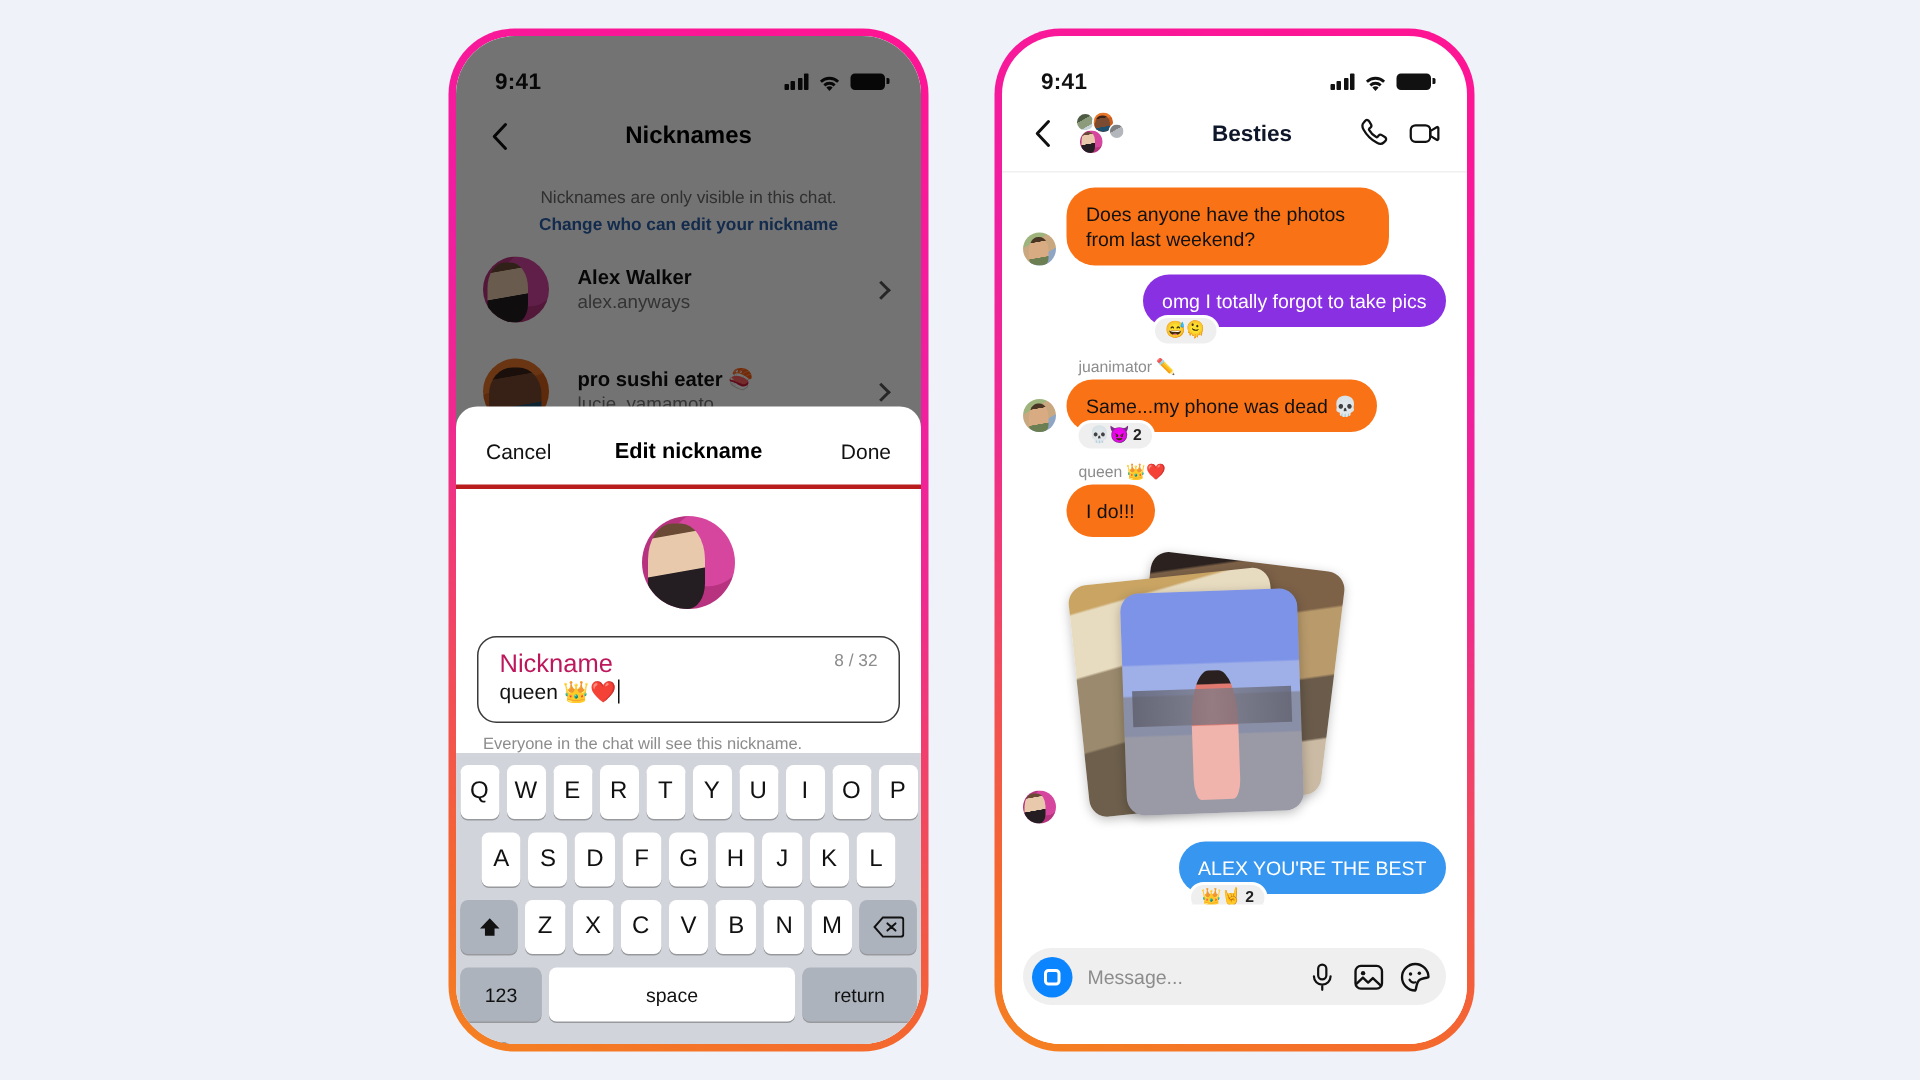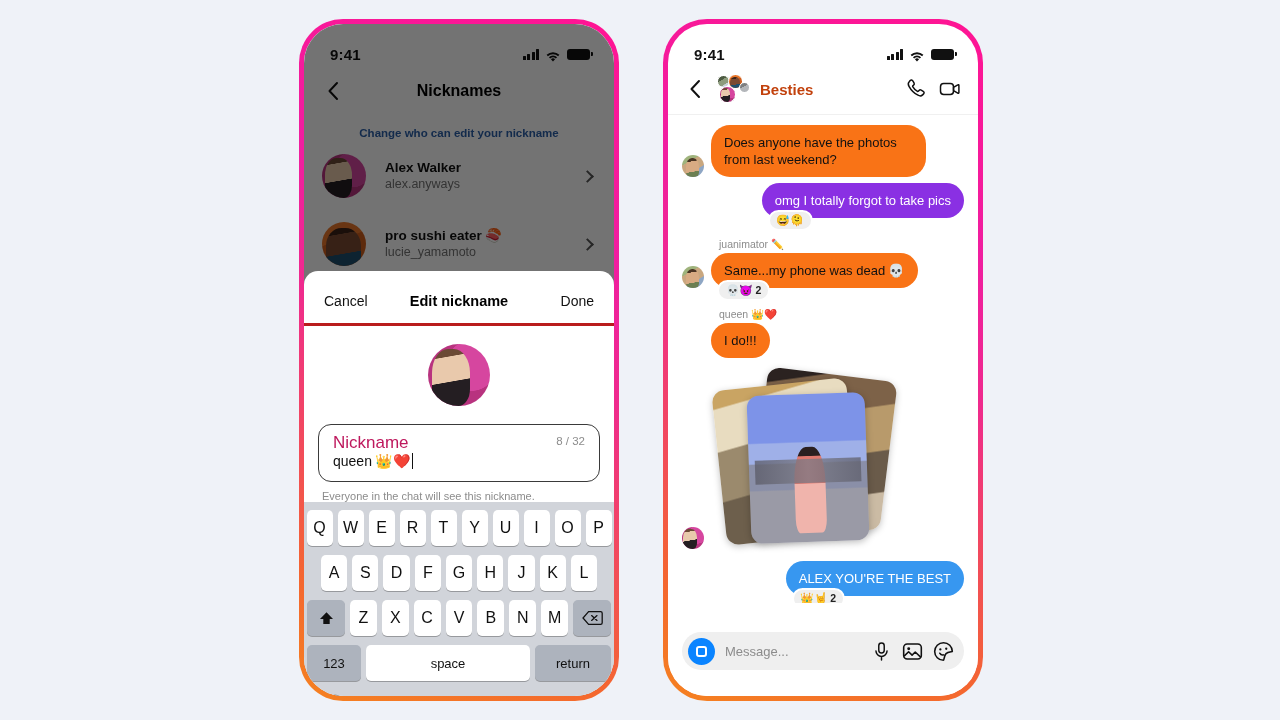--- a/index.html
+++ b/index.html
@@ -113,21 +113,21 @@
 
   
   .chat-head {
     display: flex; align-items: center; gap: 9px; padding: 6px 16px 10px;
     border-bottom: 1px solid #f0f0f0;
   }
   .avcluster { position: relative; width: 34px; height: 30px; flex: none; }
   .avcluster span {
     position: absolute; border-radius: 50%; border: 1.6px solid #fff; overflow: hidden;
   }
-  .chat-title { font-size: 15px; font-weight: bold; color: #c2410c; flex: 1; }
+  .chat-title { font-size: 15px; font-weight: bold; color: #0f172a; flex: 1; margin-left: 48px; }
   .head-ic { width: 24px; height: 24px; cursor: pointer; flex: none; }
 
   .chat-body { position: relative; height: 488px; padding: 8px 14px 0; overflow: hidden; }
 
   .msg-row { display: flex; align-items: flex-end; gap: 7px; margin-bottom: 6px; }
   .msg-av { width: 22px; height: 22px; border-radius: 50%; flex: none; overflow: hidden; position: relative; }
   .bubble {
     border-radius: 19px; padding: 9px 13px; font-size: 13px; line-height: 17px;
     max-width: 215px; position: relative;
   }
@@ -215,20 +215,21 @@
         <div class="nav-bar">
           <div class="nav-back">
             <svg width="24" height="24" viewBox="0 0 24 24">
                 <path d="M15 4 7.5 12 15 20" stroke="#111" stroke-width="2" fill="none" stroke-linecap="round" stroke-linejoin="round"></path>
               </svg>
           </div>
           <div class="nav-title">Nicknames</div>
         </div>
 
         <div class="nick-note">
+          <div class="l1">Nicknames are only visible in this chat.</div>
           <div class="l2">Change who can edit your nickname</div>
         </div>
 
         <div class="nick-row">
           <div class="nick-av ph-alex"></div>
           <div class="nick-meta">
             <div class="nick-name">Alex Walker</div>
             <div class="nick-user">alex.anyways</div>
           </div>
           <div class="chev"></div>

